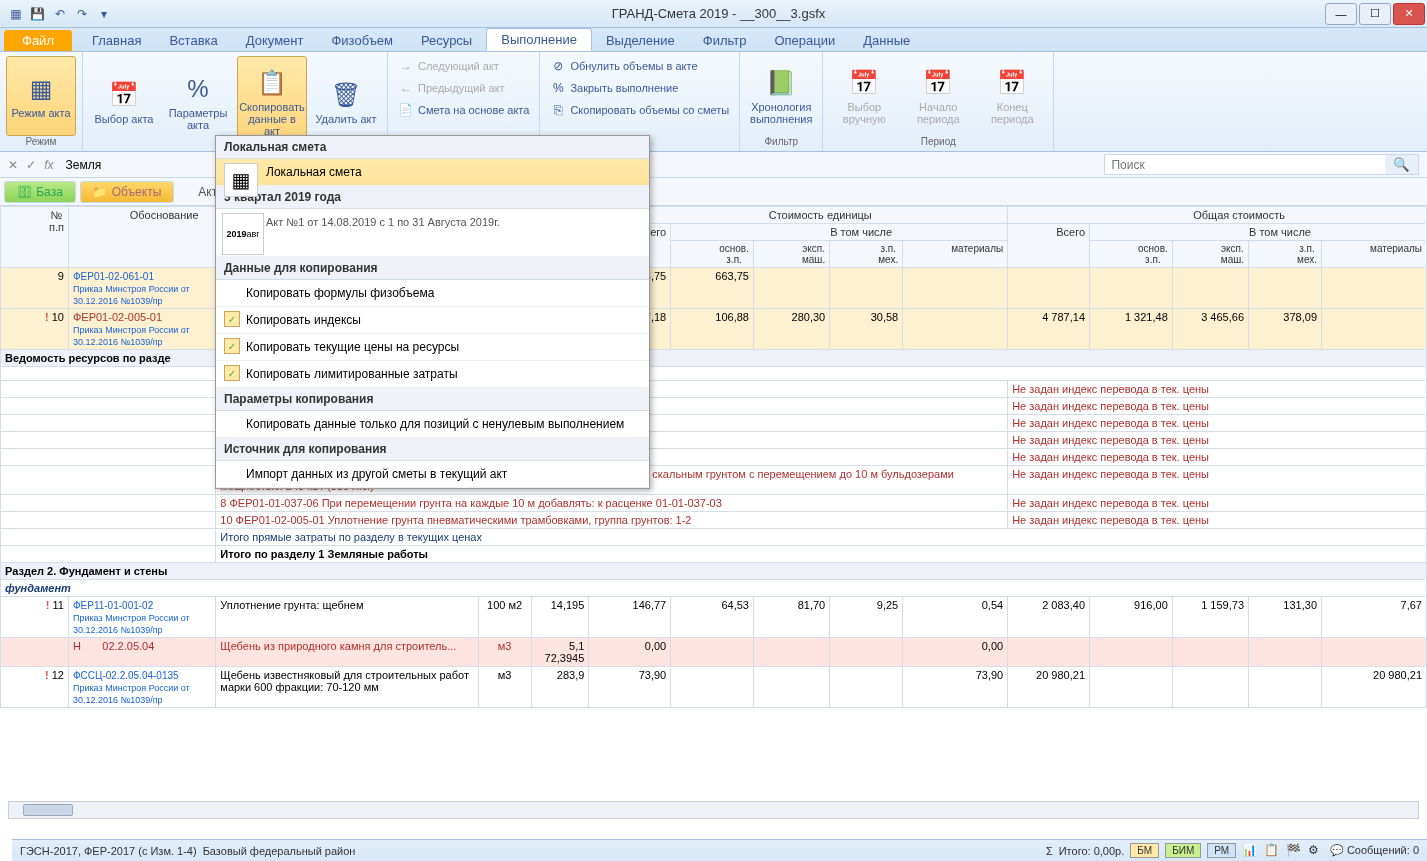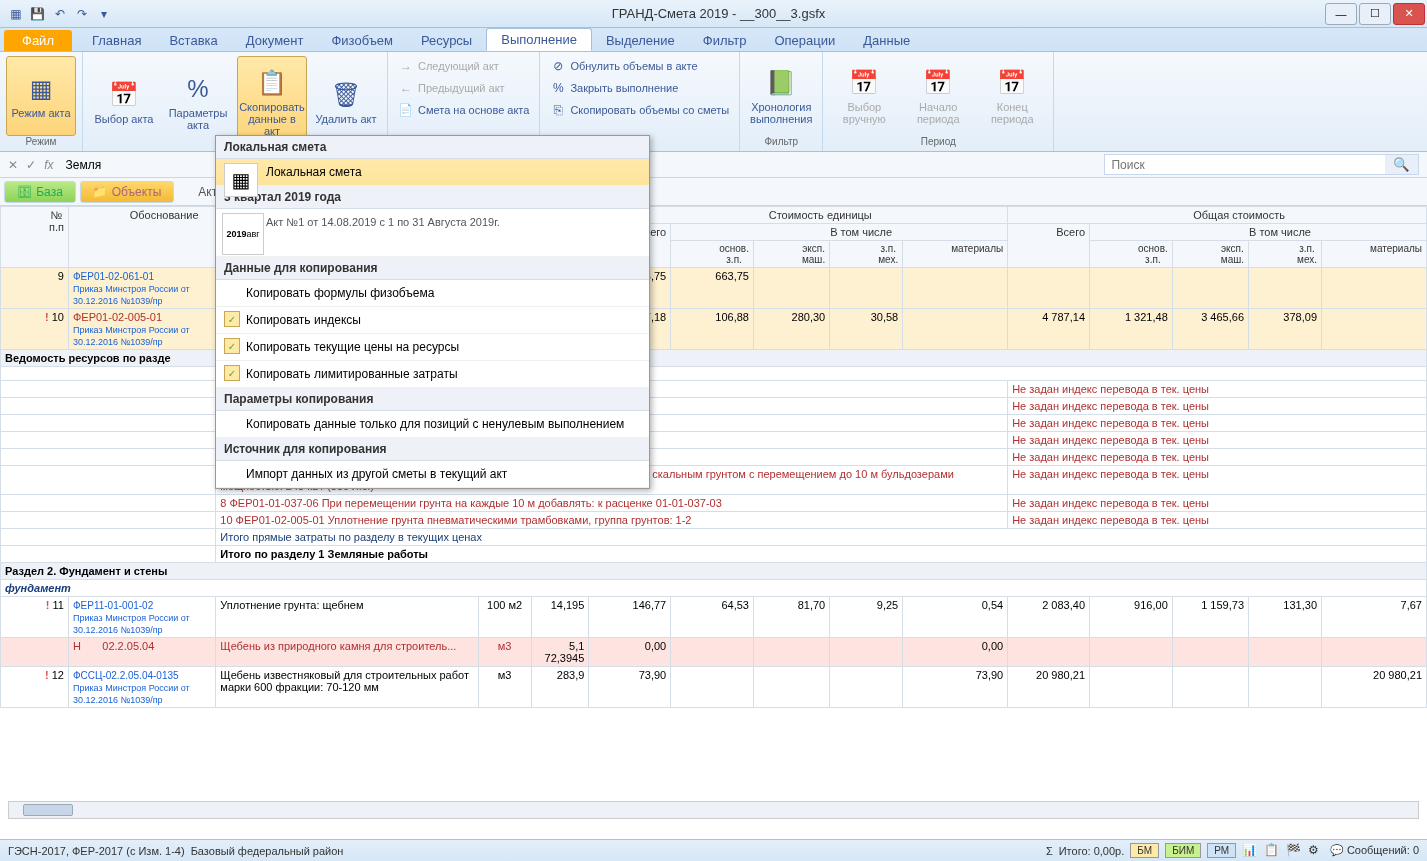--- a/index.html
+++ b/index.html
@@ -74,21 +74,21 @@
 .dd-check { position: absolute; left: 8px; top: 4px; width: 16px; height: 16px; border: 1px solid #c9a752; background: #ffe9a8; color: #5a3; display: flex; align-items: center; justify-content: center; font-size: 10px; }
 .dd-sub { font-size: 11px; color: #555; }
 .dd-cal { position: absolute; left: 6px; top: 4px; width: 42px; height: 42px; border: 1px solid #ccc; display: flex; flex-direction: row; align-items: center; justify-content: center; font-size: 9px; background: #fff; }
 .dd-cal .year { font-weight: bold; }
 
 
 .hscroll { position: absolute; bottom: 42px; left: 8px; right: 8px; height: 18px; background: #eef2f8; border: 1px solid #ccc; }
 .hscroll-thumb { position: absolute; left: 14px; top: 2px; width: 50px; height: 12px; background: #c8d6e8; border: 1px solid #9ab; border-radius: 2px; }
 
 
-.statusbar { position: absolute; bottom: 0; left: 0; right: 0; height: 22px; background: linear-gradient(#e3eef9, #d6e7f7); border-top: 1px solid #a7c0de; display: flex; align-items: center; padding: 0 8px; font-size: 11px; color: #333; gap: 8px; }
+.statusbar { position: absolute; bottom: 0; left: 12px; right: 0; height: 22px; background: linear-gradient(#e3eef9, #d6e7f7); border-top: 1px solid #a7c0de; display: flex; align-items: center; padding: 0 8px; font-size: 11px; color: #333; gap: 8px; }
 .status-left { display: flex; gap: 6px; }
 .status-right { margin-left: auto; display: flex; align-items: center; gap: 6px; }
 .status-badge { padding: 1px 6px; border: 1px solid #999; font-size: 10px; background: #fff; cursor: pointer; }
 .status-badge.green { background: #c8f08f; }
 .status-badge.blue { background: #cfe3f7; }
 .status-badge.yellow { background: #ffe9a8; }
 .status-icon { width: 16px; height: 16px; font-size: 12px; cursor: pointer; }
 </style>
 </head>
 <body>

